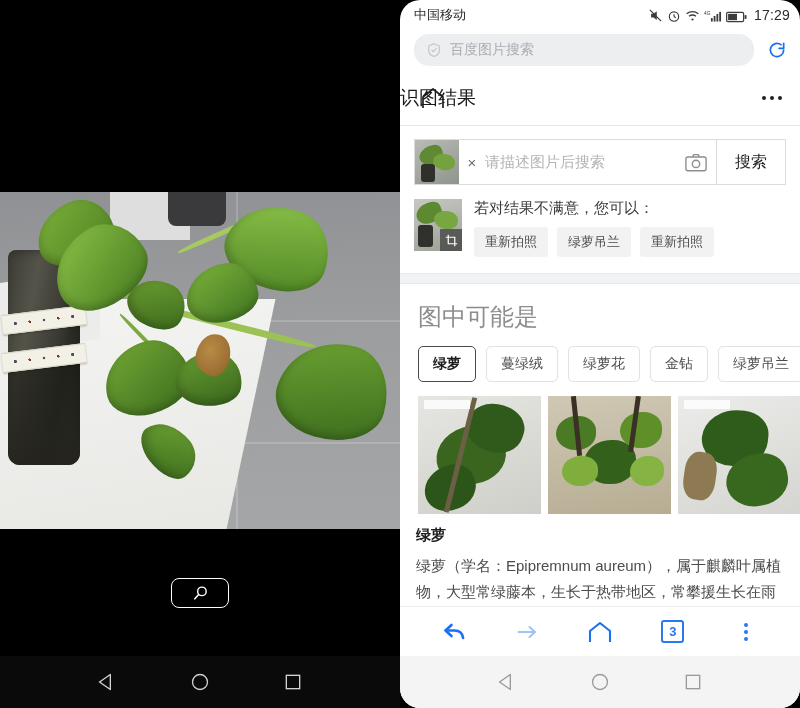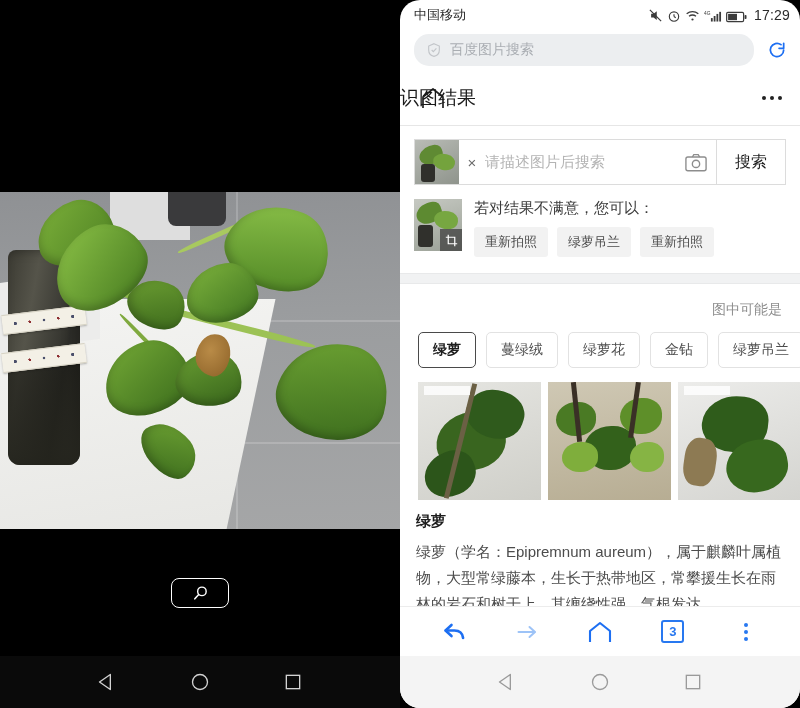--- a/index.html
+++ b/index.html
@@ -207,21 +207,21 @@
   .retry-right { flex: 1; }
   .retry-title { font-size: 15px; color: #3a3a3a; margin-bottom: 9px; }
   .retry-btns { display: flex; gap: 9px; }
   .chip-gray {
     background: #f2f2f2; color: #4a4a4a;
     font-size: 13px; padding: 6px 11px; border-radius: 3px;
   }
 
   .sep-band { height: 11px; background: #f1f2f3; border-top: 1px solid #e8e9ea; border-bottom: 1px solid #e8e9ea; }
 
-  .maybe-title { font-size: 14px; color: #8d8d8d; padding: 17px 18px 13px 18px; text-align: right; }
+  .maybe-title { font-size: 24px; color: #8d8d8d; padding: 17px 18px 13px 18px; }
   .tag-row { display: flex; gap: 10px; padding: 0 0 14px 18px; }
   .tag {
     border: 1px solid #e2e2e2; border-radius: 5px;
     font-size: 14px; color: #4d4d4d;
     padding: 8px 14px; white-space: nowrap; background: #fff;
   }
   .tag.active { border: 1.6px solid #4a4a4a; color: #1d1d1d; font-weight: bold; }
 
   .thumbs-row { display: flex; gap: 7px; padding: 0 0 0 18px; }
   .result-thumb {

